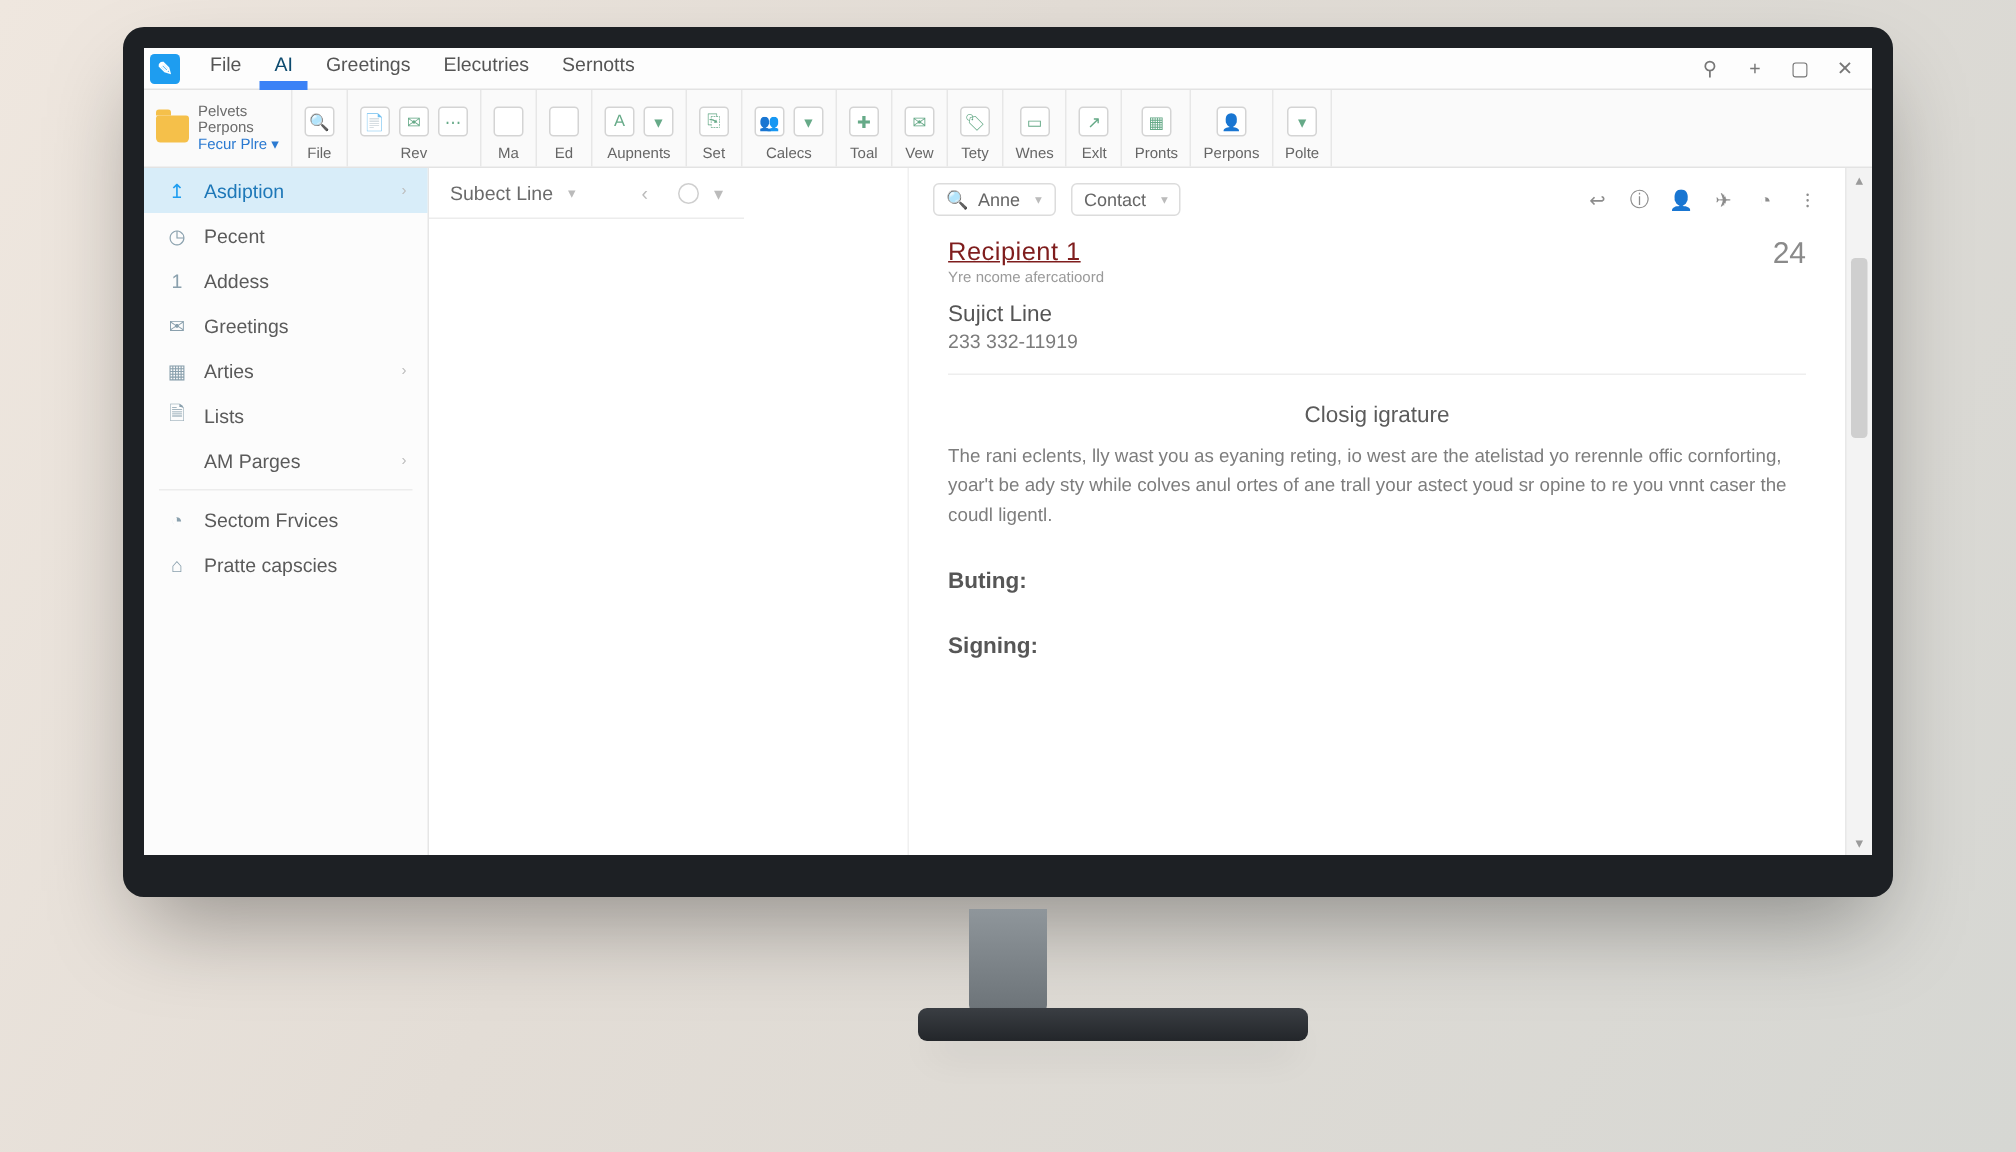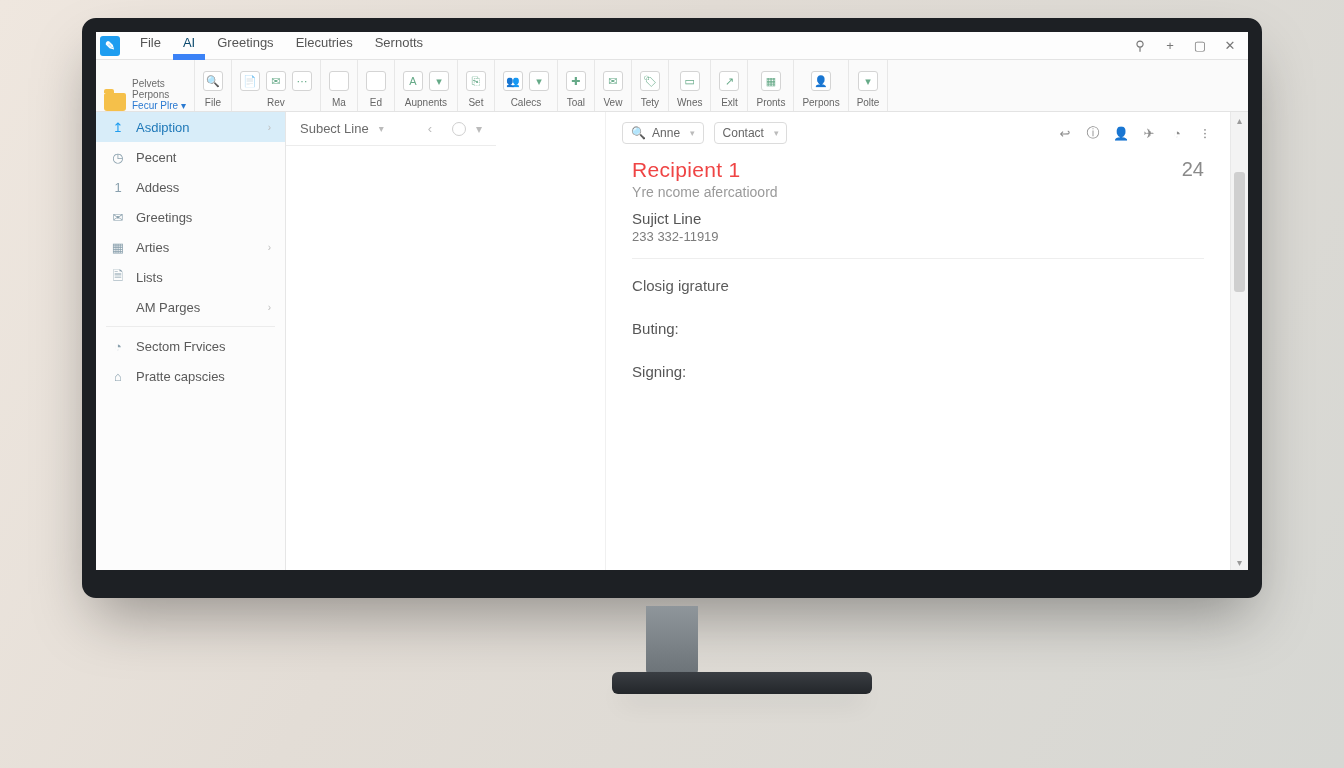--- a/index.html
+++ b/index.html
@@ -28,21 +28,21 @@
   .menu span.active { border-bottom:6px solid #3b82f6; color:#0c4a6e; }
   .win-controls { margin-left:auto; display:flex; gap:14px; padding-right:6px; color:#777; }
   .win-controls span { width:16px; text-align:center; cursor:default; }
 
   
   .ribbon { height:52px; border-bottom:1px solid #e3e3e3; display:flex; align-items:stretch; background:#fafafa; }
   .rgroup { display:flex; flex-direction:column; align-items:center; justify-content:flex-end; padding:2px 8px 3px; border-right:1px solid #e7e7e7; }
   .rgroup .icons { display:flex; gap:6px; align-items:center; height:28px; }
   .ric { width:20px; height:20px; border:1px solid #d4d4d4; border-radius:3px; background:#fff; display:flex; align-items:center; justify-content:center; font-size:11px; color:#6a8; }
   .rlabel { font-size:10px; color:#666; margin-top:2px; white-space:nowrap; }
-  .folder-chip { display:flex; align-items:flex-end; padding:0 8px; border-right:1px solid #e7e7e7; }
+  .folder-chip { display:flex; align-items:center; padding:0 8px; border-right:1px solid #e7e7e7; }
   .folder-ic { width:22px;height:18px;background:#f5c04a;border-radius:2px 2px 3px 3px;position:relative;margin-right:6px; }
   .folder-ic::before{content:"";position:absolute;top:-4px;left:0;width:10px;height:4px;background:#f5c04a;border-radius:2px 2px 0 0;}
   .chip-texts { font-size:10px; line-height:11px; color:#6b6b6b; }
   .chip-texts div:nth-child(3){color:#2b7ad1;}
 
   
   .main { flex:1; display:flex; min-height:0; }
   .sidebar { width:190px; border-right:1px solid #e6e6e6; background:#fcfcfc; display:flex; flex-direction:column; }
   .side-item { display:flex; align-items:center; gap:10px; padding:7px 14px; color:#5a5a5a; cursor:default; position:relative; }
   .side-item.active { background:#d8edf9; color:#1e78b8; }
@@ -70,29 +70,29 @@
   .msgtools { display:flex; align-items:center; gap:10px; padding:10px 16px 6px; }
   .pill { display:flex; align-items:center; gap:6px; border:1px solid #dcdcdc; border-radius:4px; padding:3px 8px; font-size:12px; color:#666; background:#fff; }
   .pill .q{color:#9a9a9a;}
   .pill .dd{color:#bbb;font-size:9px;margin-left:4px;}
   .msgtools .grow{flex:1;}
   .tool-ic{ width:18px;height:18px;display:inline-flex;align-items:center;justify-content:center;color:#8c8c8c; }
 
   .msg { padding:8px 26px 40px 26px; color:#6a6a6a; }
   .hdr { display:flex; align-items:flex-start; }
   .hdr .titleblk{flex:1;}
-  .recipient { font-size:21px; color:#ef4444; letter-spacing:.3px; }
-  .subtext { font-size:14px; color:#9a9a9a; margin-top:2px; }
+  .recipient { font-size:17px; color:#7f1d1d; letter-spacing:.3px;text-decoration:underline; }
+  .subtext { font-size:10px; color:#9a9a9a; margin-top:2px; }
   .badge { font-size:20px; color:#8a8a8a; font-weight:300; }
   .subjline { margin-top:10px; font-size:15px; color:#555; }
   .phone { font-size:13px; color:#7c7c7c; margin-top:2px; }
   hr.rule { border:none; border-top:1px solid #eee; margin:14px 0 18px; }
-  .sectitle { font-size:15px; color:#5b5b5b; margin:6px 0 10px; }
+  .sectitle { font-size:15px; color:#5b5b5b; margin:6px 0 10px;text-align:center; }
   .para { font-size:12.5px; line-height:1.55; color:#7d7d7d; margin-bottom:14px; max-width:620px; }
-  .label { font-size:15px; color:#565656; margin-top:26px; }
+  .label { font-size:15px; color:#565656; margin-top:26px;font-weight:bold; }
 
   
   .stand { position:absolute; left:50%; transform:translateX(-50%); top:606px; width:120px; height:90px; }
   .neck { width:52px; height:70px; background:linear-gradient(180deg,#8f969b,#6b7277); margin:0 auto; border-radius:0 0 6px 6px; }
   .base { width:260px; height:22px; background:linear-gradient(180deg,#3a3e43,#23262a); margin:-4px auto 0; border-radius:6px; box-shadow:0 14px 24px -10px rgba(0,0,0,.45); }
 </style>
 </head>
 <body>
 
 <div class="monitor">
@@ -306,20 +306,21 @@
                   <div class="titleblk">
                     <div class="recipient">Recipient 1</div>
                     <div class="subtext">Yre ncome afercatioord</div>
                   </div>
                   <div class="badge">24</div>
                 </div>
                 <div class="subjline">Sujict Line</div>
                 <div class="phone">233 332-11919</div>
                 <hr class="rule">
                 <div class="sectitle">Closig igrature</div>
+                <div class="para">The rani eclents, lly wast you as eyaning reting, io west are the atelistad yo rerennle offic cornforting, yoar't be ady sty while colves anul ortes of ane trall your astect youd sr opine to re you vnnt caser the coudl ligentl.</div>
                 <div class="label">Buting:</div>
                 <div class="label">Signing:</div>
               </div>
             </div>
 
             <div class="scrollbar">
               <div class="arrow">▴</div>
               <div class="thumb"></div>
               <div class="arrow" style="position:absolute;bottom:0;left:0;right:0">▾</div>
             </div>

